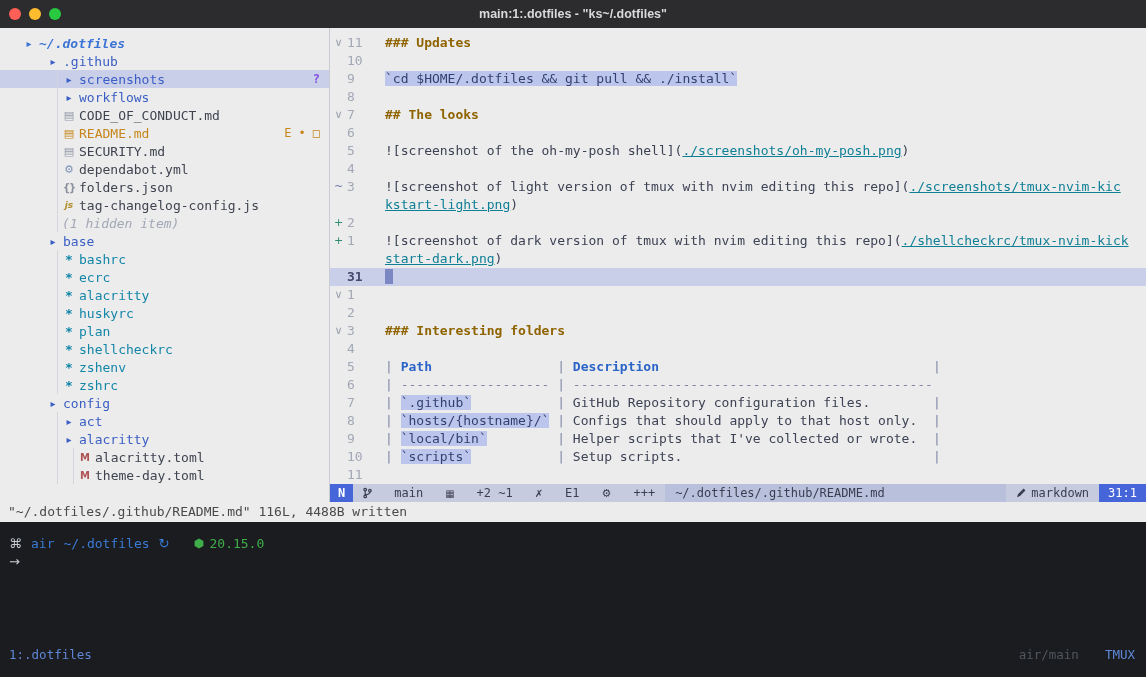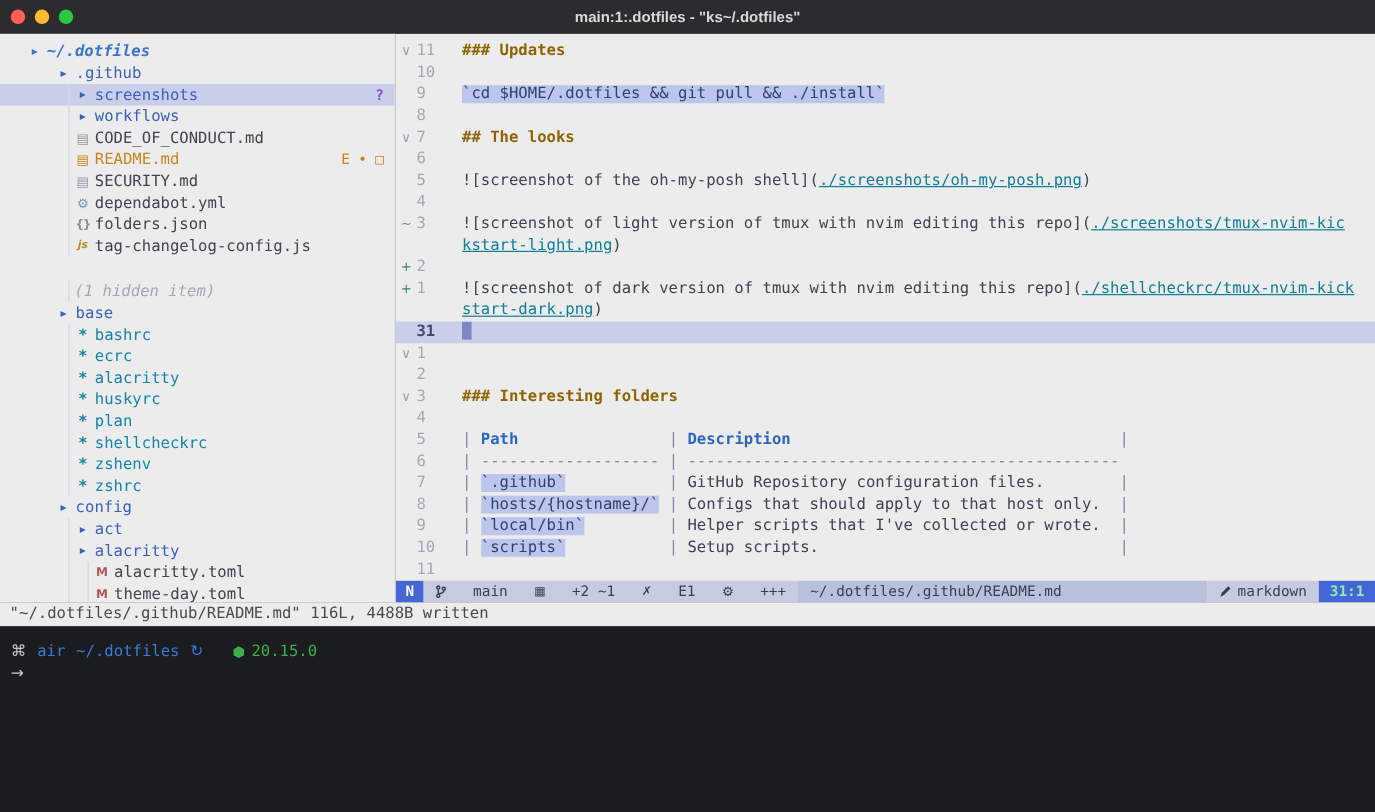--- a/index.html
+++ b/index.html
@@ -63,21 +63,21 @@
   .cursor{display:inline-block;width:8px;height:15px;background:#7b88c4;vertical-align:-3px}
 
   
   .statusline{height:18px;flex:none;display:flex;align-items:stretch;font-size:12px;color:var(--sl_fg);white-space:pre}
   .sl-mode{background:var(--accent);color:#fff;font-weight:bold;padding:0 8px;display:flex;align-items:center}
   .sl-git{background:var(--sl_bg1);display:flex;align-items:center;gap:22px;padding:0 10px}
   .sl-ic{display:flex;align-items:center;font-family:"DejaVu Sans",sans-serif;font-size:11px}
   .sl-grid,.sl-x{font-size:10px}
   .sl-path{flex:1;min-width:0;background:var(--sl_bg2);display:flex;align-items:center;padding-left:10px}
   .sl-ft{background:var(--sl_bg1);display:flex;align-items:center;gap:5px;padding:0 10px}
-  .sl-pos{background:var(--accent);color:#86efac;font-weight:bold;display:flex;align-items:center;padding:0 9px}
+  .sl-pos{background:var(--accent);color:#ffffff;font-weight:normal;display:flex;align-items:center;padding:0 9px}
 
   
   .cmdline{height:20px;flex:none;background:var(--editor_bg);color:var(--cmd_fg);font-size:13px;line-height:20px;padding-left:8px;white-space:pre}
   .term{flex:1;position:relative;background:var(--terminal_bg);font-size:13px}
   .prompt{display:flex;align-items:center;gap:9px;padding:14px 0 0 9px}
   .os{color:#c6cad2;font-family:"DejaVu Sans",sans-serif}
   .pblue{color:var(--prompt_blue)}
   .sync{font-family:"DejaVu Sans",sans-serif}
   .pnode{display:flex;align-items:center;gap:5px;color:var(--node_green);margin-left:16px}
   .arrowline{padding:3px 0 0 9px;color:#c9ccd3;font-family:"DejaVu Sans",sans-serif}
@@ -145,21 +145,21 @@
             <span class="tlabel">dependabot.yml</span>
           </div>
           <div class="trow st-file g2" style="padding-left: 62px;">
             <span class="ticon i-braces">{}</span>
             <span class="tlabel">folders.json</span>
           </div>
           <div class="trow st-file g2" style="padding-left: 62px;">
             <span class="ticon i-js">js</span>
             <span class="tlabel">tag-changelog-config.js</span>
           </div>
-          <div class="trow st-hidden g2" style="padding-left: 62px; margin-top: 20px;">
+          <div class="trow st-hidden g2" style="padding-left: 62px;">
             <span class="tlabel">(1 hidden item)</span>
           </div>
           <div class="trow st-folder" style="padding-left: 46px;">
             <span class="ticon i-arrow">▸</span>
             <span class="tlabel">base</span>
           </div>
           <div class="trow st-shell g2" style="padding-left: 62px;">
             <span class="ticon i-star">*</span>
             <span class="tlabel">bashrc</span>
           </div>
@@ -385,15 +385,22 @@
         <span class="sl-ic">
             <svg width="10" height="11" viewBox="0 0 10 11">
               <polygon fill="currentColor" points="5,0.6 9.4,3 9.4,8 5,10.4 0.6,8 0.6,3"></polygon>
             </svg>
           </span>
         <span>20.15.0</span>
       </span>
     </div>
     <div class="arrowline">→</div>
 
+    <div class="tmuxbar">
+      <span class="tmux-window">1:.dotfiles</span>
+      <span class="tmux-right">
+        <span class="tmux-session">air/main</span>
+        <span class="tmux-label">TMUX</span>
+      </span>
+    </div>
   </div>
 
 </div>
 
 </body></html>

